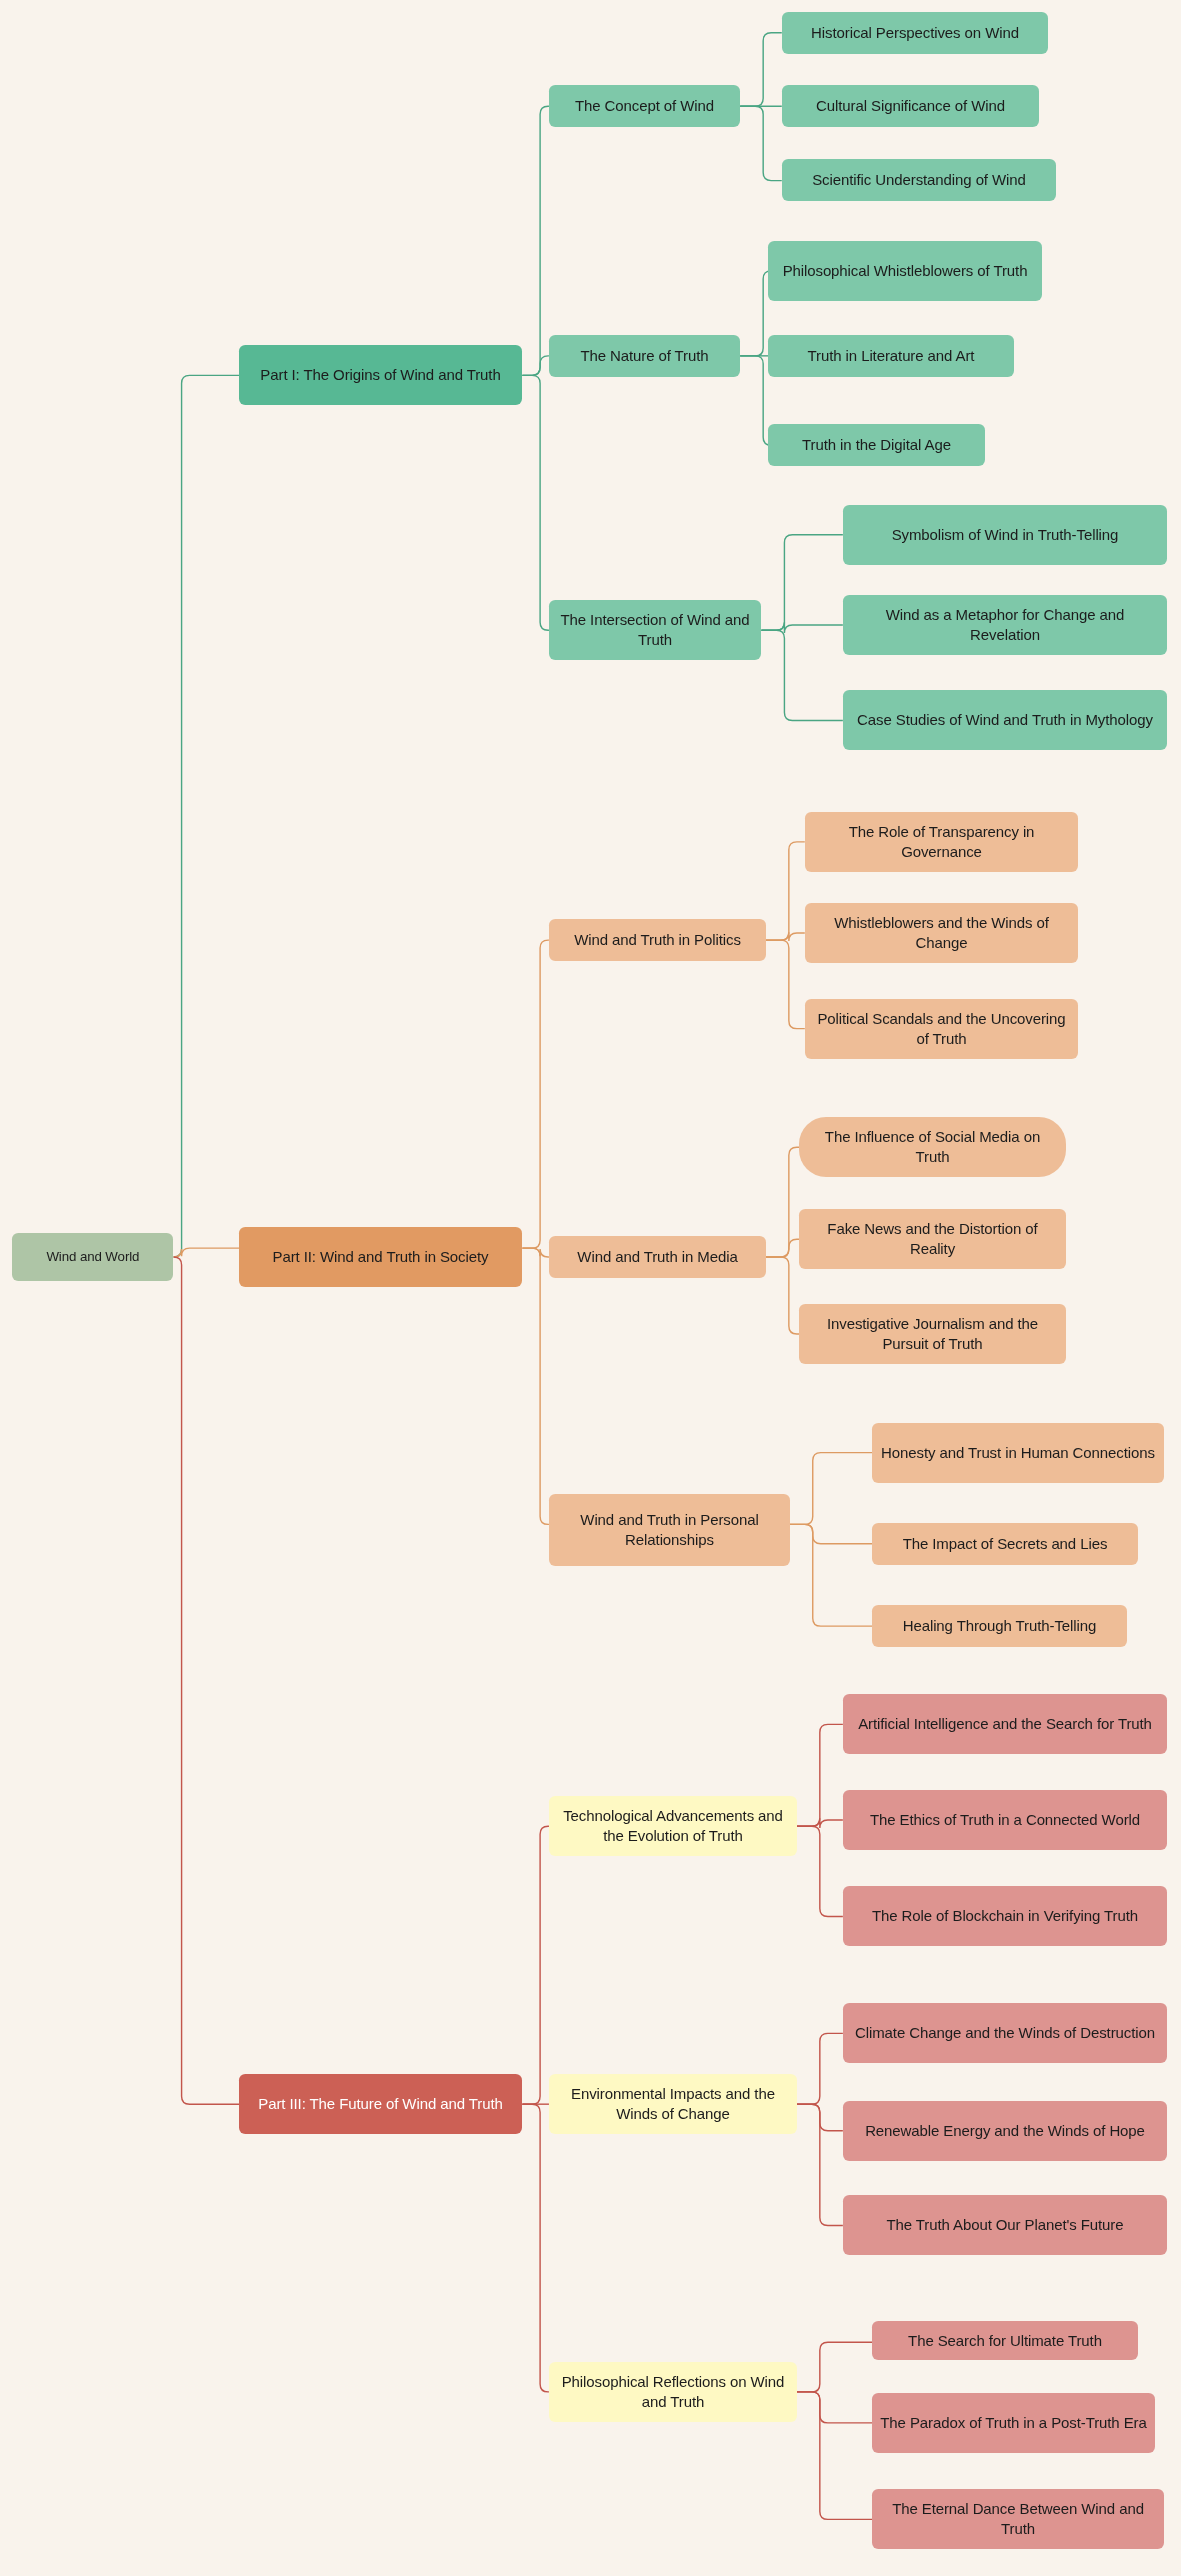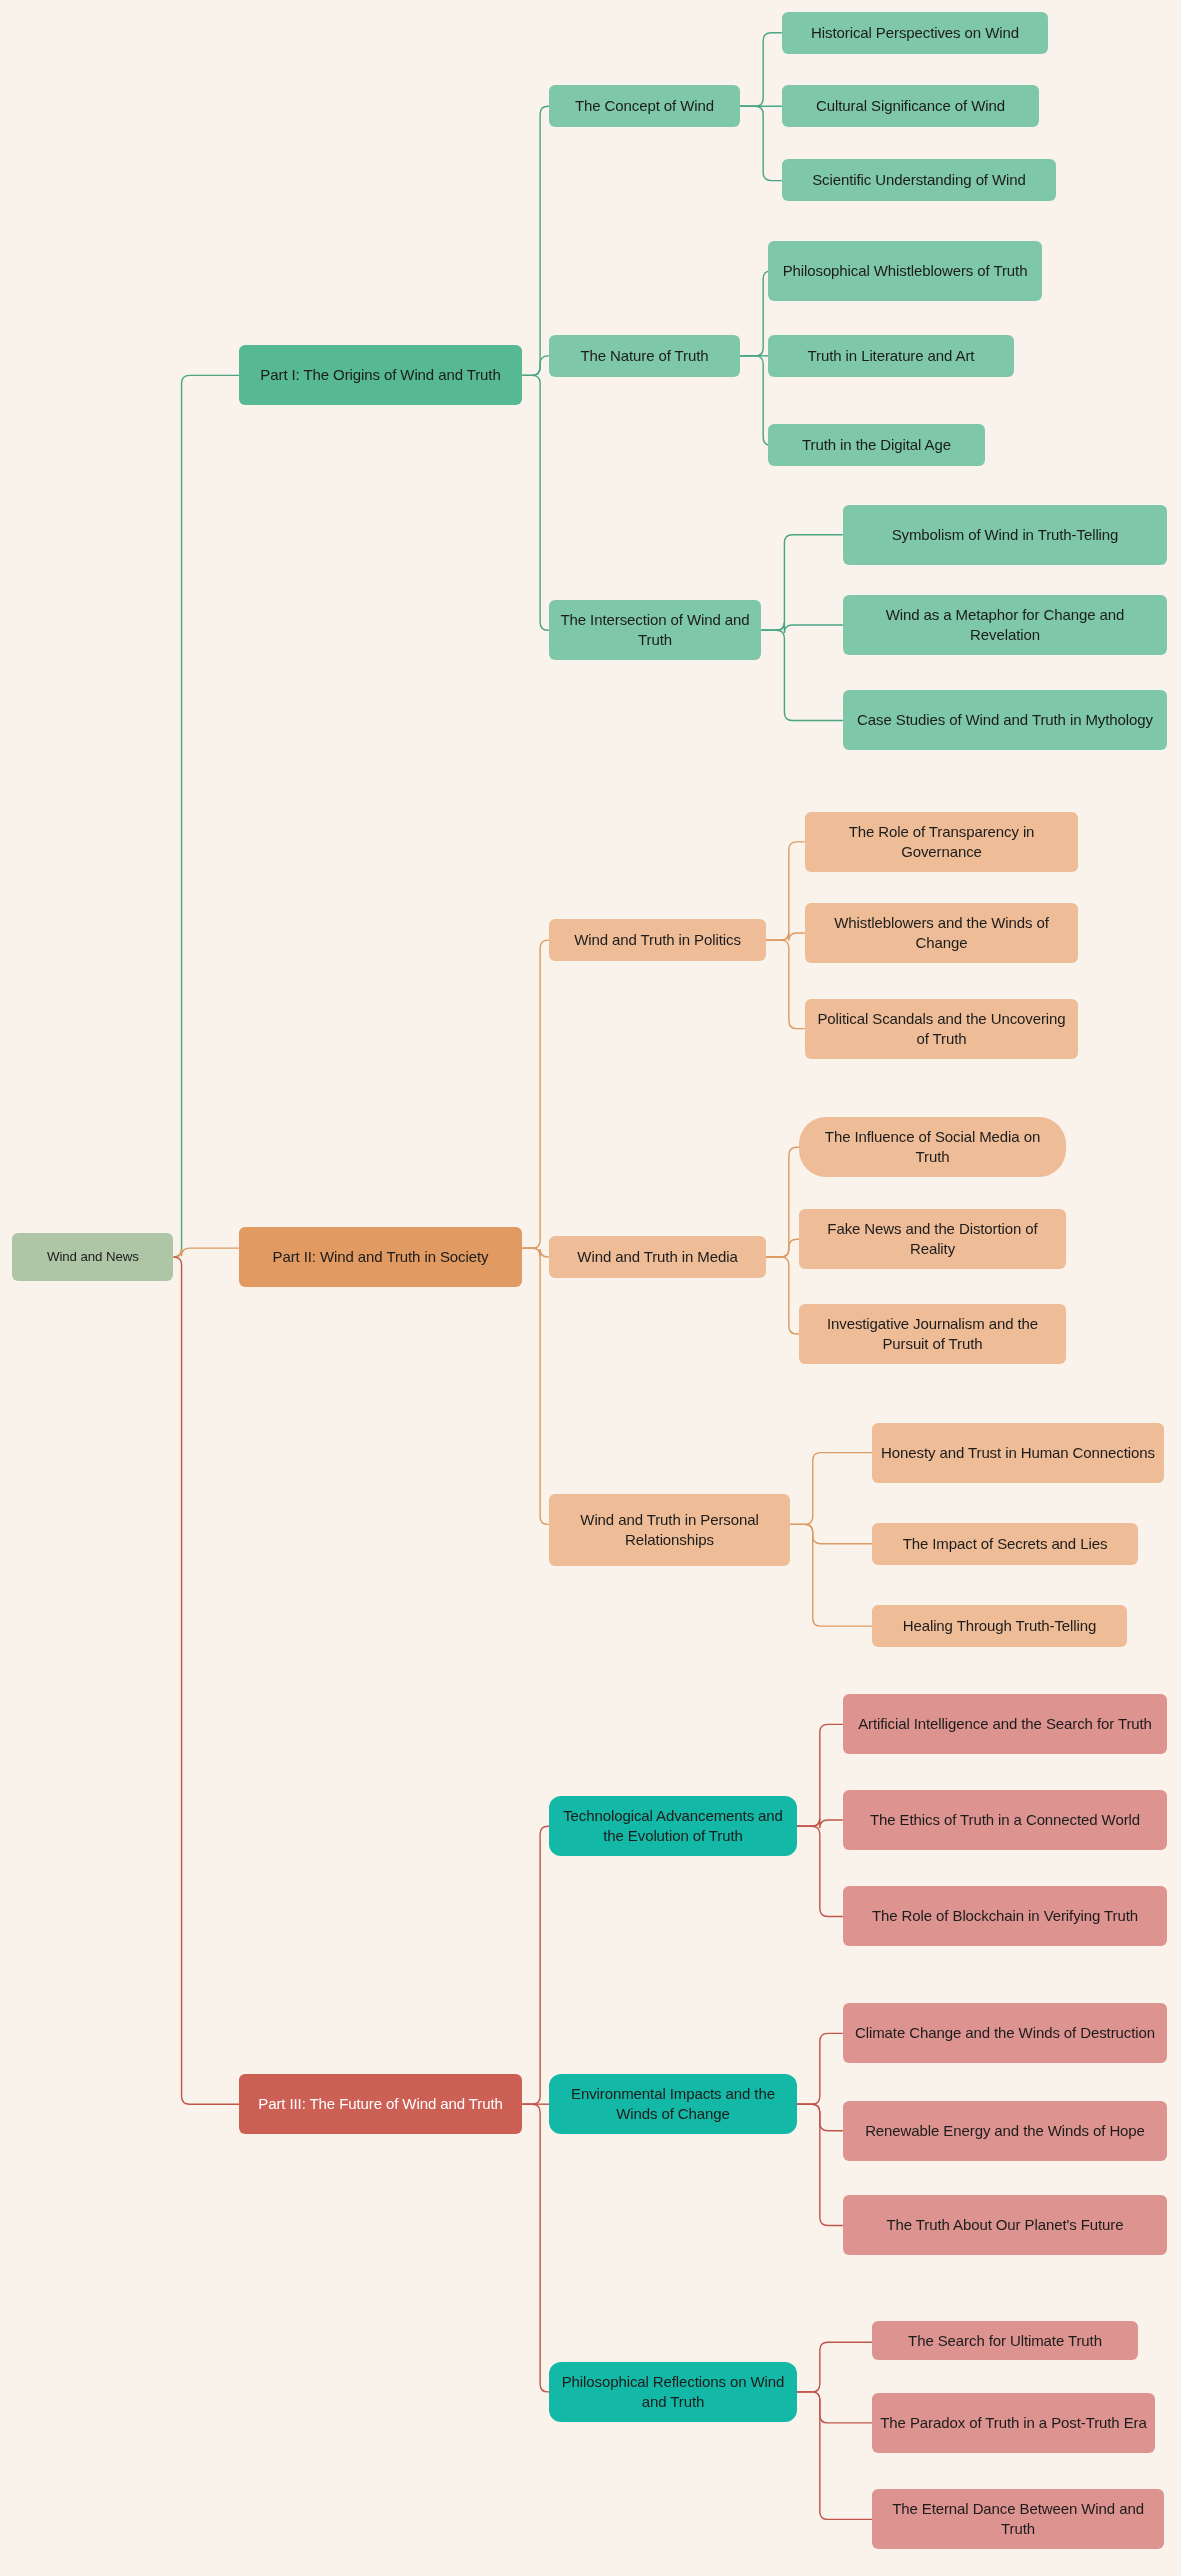--- a/index.html
+++ b/index.html
@@ -45,21 +45,21 @@
     background: #aec5a6;
     font-size: 13.3px;
   }
   .node-l1-green  { background: #57b894; }
   .node-l2-green  { background: #7ec8a9; }
   .node-l3-green  { background: #7ec8a9; }
   .node-l1-orange { background: #e19a62; }
   .node-l2-orange { background: #eebd97; }
   .node-l3-orange { background: #eebd97; }
   .node-l1-red    { background: #cc6055; color: #ffffff; }
-  .node-l2-red    { background: #14b8a6; border-radius: 12px; }
+  .node-l2-red    { background: #fef9c3; }
   .node-l3-red    { background: #dd9490; }
 </style>
 </head>
 <body>
 
 <div id="canvas">
   <svg id="edges" viewBox="0 0 1335 2910" xmlns="http://www.w3.org/2000/svg">
       <path d="M 196 1420 L 196 1420 Q 205 1420 205 1411 L 205 433 Q 205 424 214 424 L 270 424" fill="none" stroke="#4aa583" stroke-width="1.6"></path>
       <path d="M 590 424 L 601 424 Q 610 424 610 415 L 610 129 Q 610 120 619 120 L 620 120" fill="none" stroke="#4aa583" stroke-width="1.6"></path>
       <path d="M 836 120 L 853 120 Q 862 120 862 111 L 862 46 Q 862 37 871 37 L 883 37" fill="none" stroke="#4aa583" stroke-width="1.6"></path>
@@ -94,21 +94,21 @@
       <path d="M 590 2377 L 620 2377" fill="none" stroke="#c2554b" stroke-width="1.6"></path>
       <path d="M 900 2377 L 917 2377 Q 926 2377 926 2368 L 926 2306 Q 926 2297 935 2297 L 952 2297" fill="none" stroke="#c2554b" stroke-width="1.6"></path>
       <path d="M 900 2377 L 917 2377 Q 926 2377 926 2386 L 926 2398 Q 926 2407 935 2407 L 952 2407" fill="none" stroke="#c2554b" stroke-width="1.6"></path>
       <path d="M 900 2377 L 917 2377 Q 926 2377 926 2386 L 926 2505 Q 926 2514 935 2514 L 952 2514" fill="none" stroke="#c2554b" stroke-width="1.6"></path>
       <path d="M 590 2377 L 601 2377 Q 610 2377 610 2386 L 610 2693 Q 610 2702 619 2702 L 620 2702" fill="none" stroke="#c2554b" stroke-width="1.6"></path>
       <path d="M 900 2702 L 917 2702 Q 926 2702 926 2693 L 926 2655 Q 926 2646 935 2646 L 985 2646" fill="none" stroke="#c2554b" stroke-width="1.6"></path>
       <path d="M 900 2702 L 917 2702 Q 926 2702 926 2711 L 926 2728 Q 926 2737 935 2737 L 985 2737" fill="none" stroke="#c2554b" stroke-width="1.6"></path>
       <path d="M 900 2702 L 917 2702 Q 926 2702 926 2711 L 926 2837 Q 926 2846 935 2846 L 985 2846" fill="none" stroke="#c2554b" stroke-width="1.6"></path>
     </svg>
   <div id="nodes">
-      <div class="node node-root" style="left: 12.4px; top: 1233px; width: 161px; height: 48px;">Wind and News</div>
+      <div class="node node-root" style="left: 12.4px; top: 1233px; width: 161px; height: 48px;">Wind and World</div>
       <div class="node node-l1-green" style="left: 239px; top: 345px; width: 283px; height: 60px;">Part I: The Origins of Wind and Truth</div>
       <div class="node node-l2-green" style="left: 549px; top: 85px; width: 191px; height: 42px;">The Concept of Wind</div>
       <div class="node node-l3-green" style="left: 782px; top: 11.5px; width: 266px; height: 42px;">Historical Perspectives on Wind</div>
       <div class="node node-l3-green" style="left: 782px; top: 85px; width: 257px; height: 42px;">Cultural Significance of Wind</div>
       <div class="node node-l3-green" style="left: 782px; top: 159px; width: 274px; height: 42px;">Scientific Understanding of Wind</div>
       <div class="node node-l2-green" style="left: 549px; top: 335px; width: 191px; height: 42px;">The Nature of Truth</div>
       <div class="node node-l3-green" style="left: 768px; top: 241px; width: 274px; height: 60px;">Philosophical Whistleblowers of Truth</div>
       <div class="node node-l3-green" style="left: 768px; top: 335px; width: 246px; height: 42px;">Truth in Literature and Art</div>
       <div class="node node-l3-green" style="left: 768px; top: 424px; width: 217px; height: 42px;">Truth in the Digital Age</div>
       <div class="node node-l2-green" style="left: 549px; top: 600px; width: 212px; height: 60px;">The Intersection of Wind and Truth</div>

